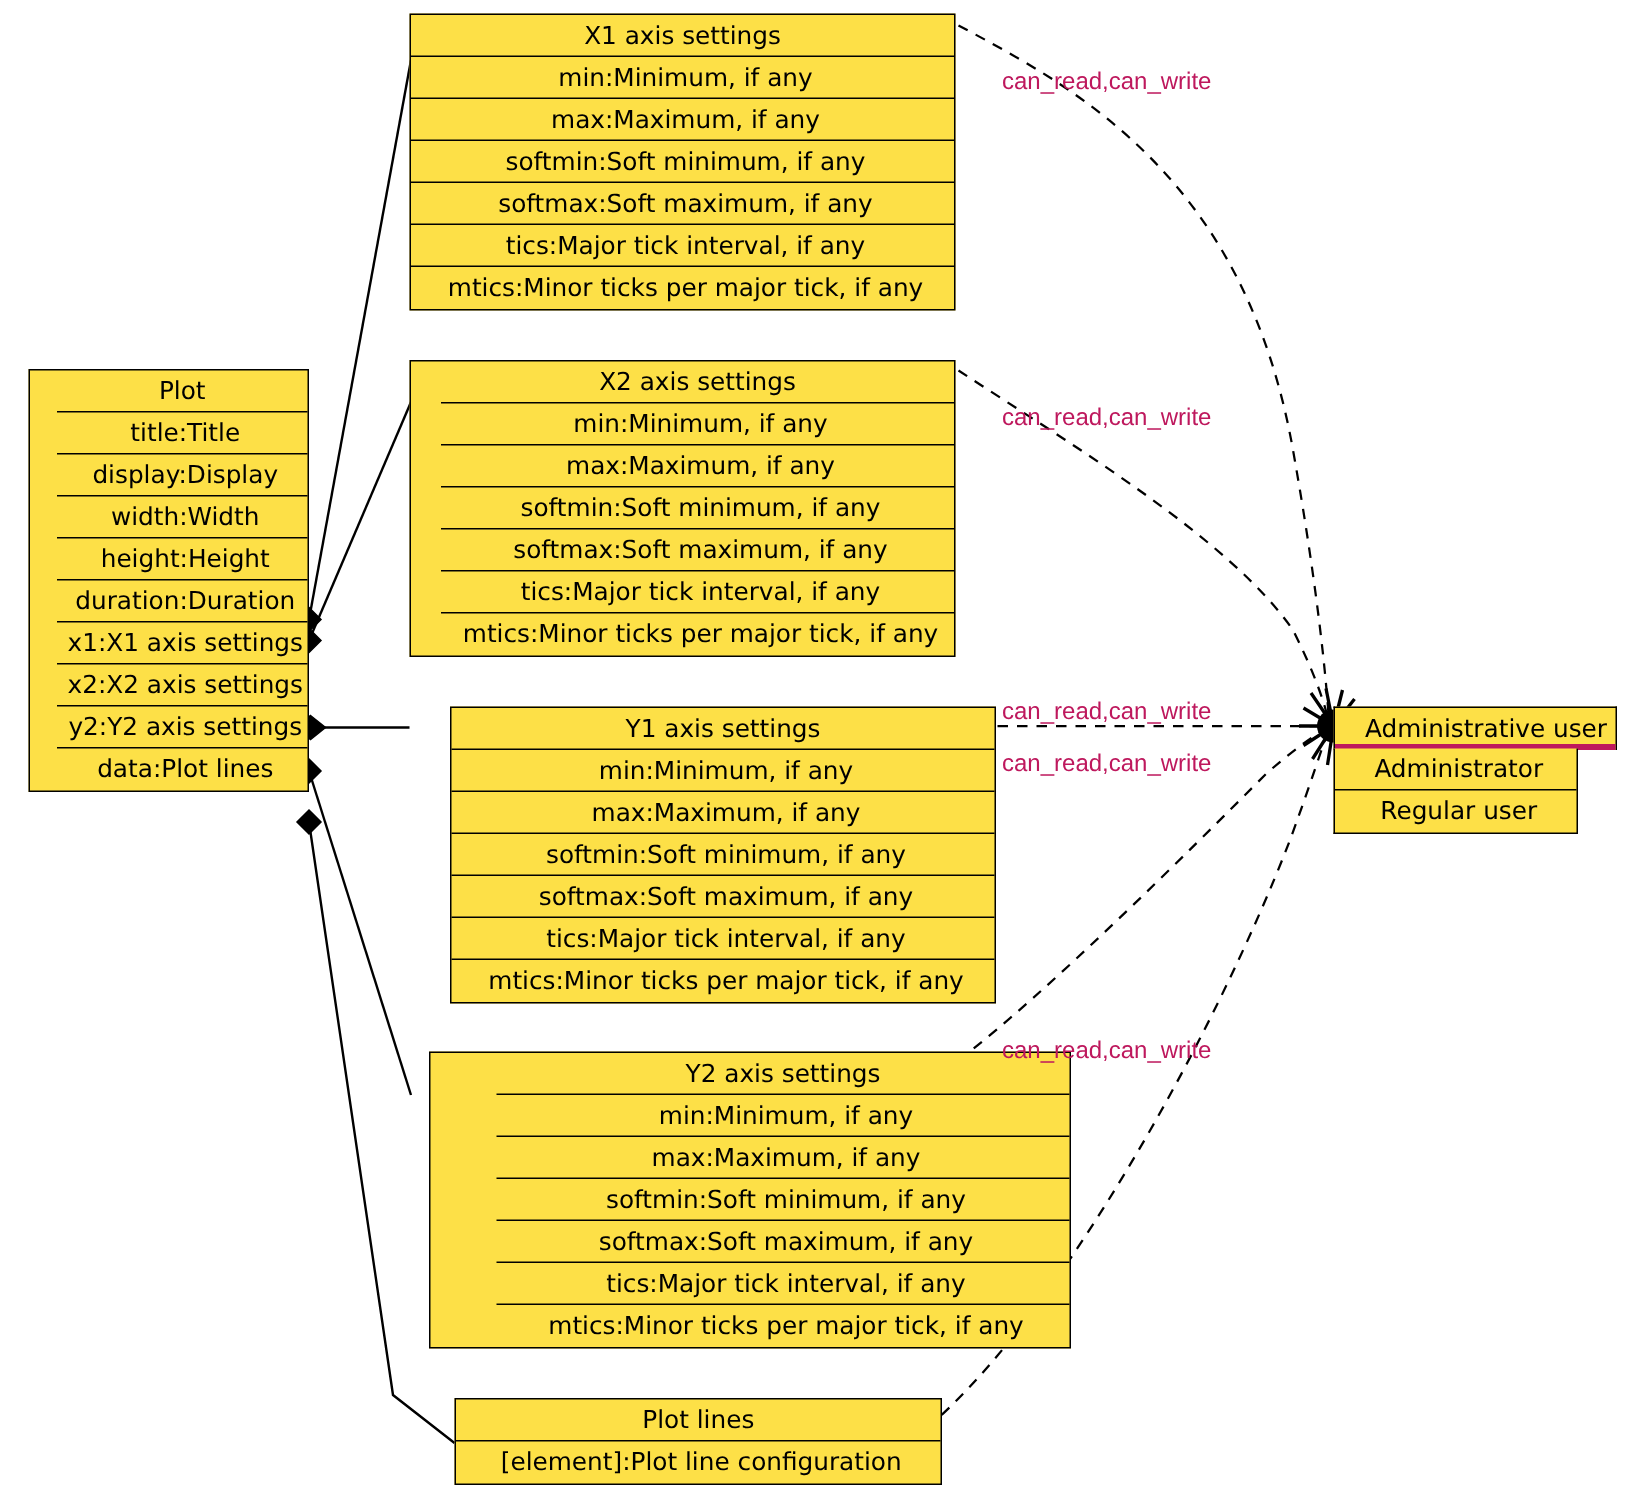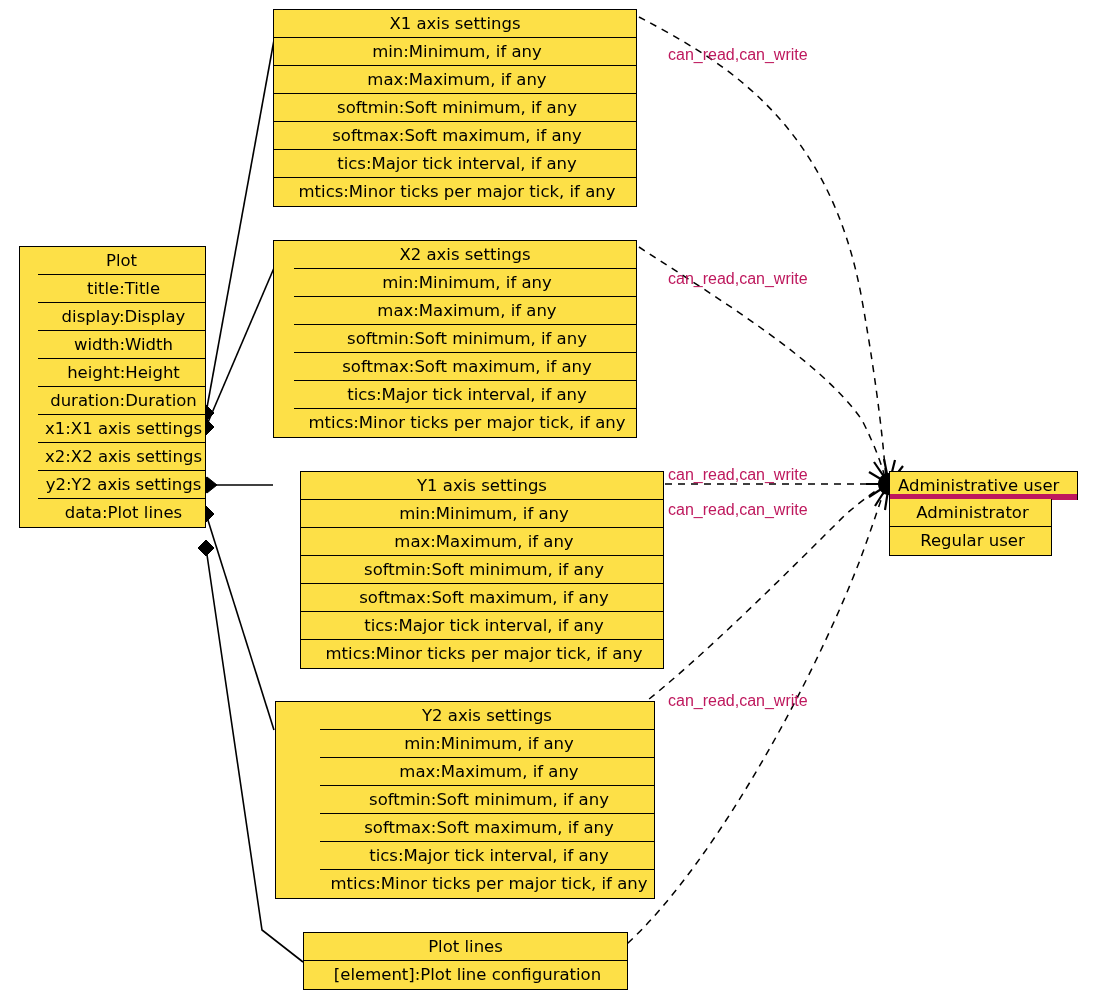--- a/index.html
+++ b/index.html
@@ -137,37 +137,37 @@
   <div class="umlbox" style="left:273px; top:471px; width:364px;margin-left:27px;">
     <div class="umlrow header">Y1 axis settings</div>
     <div class="umlrow attr">min:Minimum, if any</div>
     <div class="umlrow attr">max:Maximum, if any</div>
     <div class="umlrow attr">softmin:Soft minimum, if any</div>
     <div class="umlrow attr">softmax:Soft maximum, if any</div>
     <div class="umlrow attr">tics:Major tick interval, if any</div>
     <div class="umlrow attr">mtics:Minor ticks per major tick, if any</div>
   </div>
 
-  <div class="umlbox" style="left:275px; top:701px; width:380px;padding-left:44px;">
+  <div class="umlbox" style="left:286px; top:701px; width:428px;padding-left:44px;">
     <div class="umlrow header">Y2 axis settings</div>
     <div class="umlrow attr">min:Minimum, if any</div>
     <div class="umlrow attr">max:Maximum, if any</div>
     <div class="umlrow attr">softmin:Soft minimum, if any</div>
     <div class="umlrow attr">softmax:Soft maximum, if any</div>
     <div class="umlrow attr">tics:Major tick interval, if any</div>
     <div class="umlrow attr">mtics:Minor ticks per major tick, if any</div>
   </div>
 
   <div class="umlbox" style="left:303px; top:932px; width:325px;">
     <div class="umlrow header">Plot lines</div>
     <div class="umlrow attr">[element]:Plot line configuration</div>
   </div>
 
   <div class="umlbox" style="left:889px; top:471px; width:189px; border-bottom:none;">
-    <div class="umlrow header" style="border-bottom:6px solid #be185d; text-align:left; padding-left:8px;">Administrative user</div>
+    <div class="umlrow header" style="border-bottom:4px solid #be185d; text-align:left; padding-left:20px;">Administrative user</div>
   </div>
   <div class="umlbox" style="left:889px; top:499px; width:163px; border-top:none;">
     <div class="umlrow attr">Administrator</div>
     <div class="umlrow attr">Regular user</div>
   </div>
 
   <div class="edgelabel" style="left:668px; top:46px;">can_read,can_write</div>
   <div class="edgelabel" style="left:668px; top:270px;">can_read,can_write</div>
   <div class="edgelabel" style="left:668px; top:466px;">can_read,can_write</div>
   <div class="edgelabel" style="left:668px; top:501px;">can_read,can_write</div>

